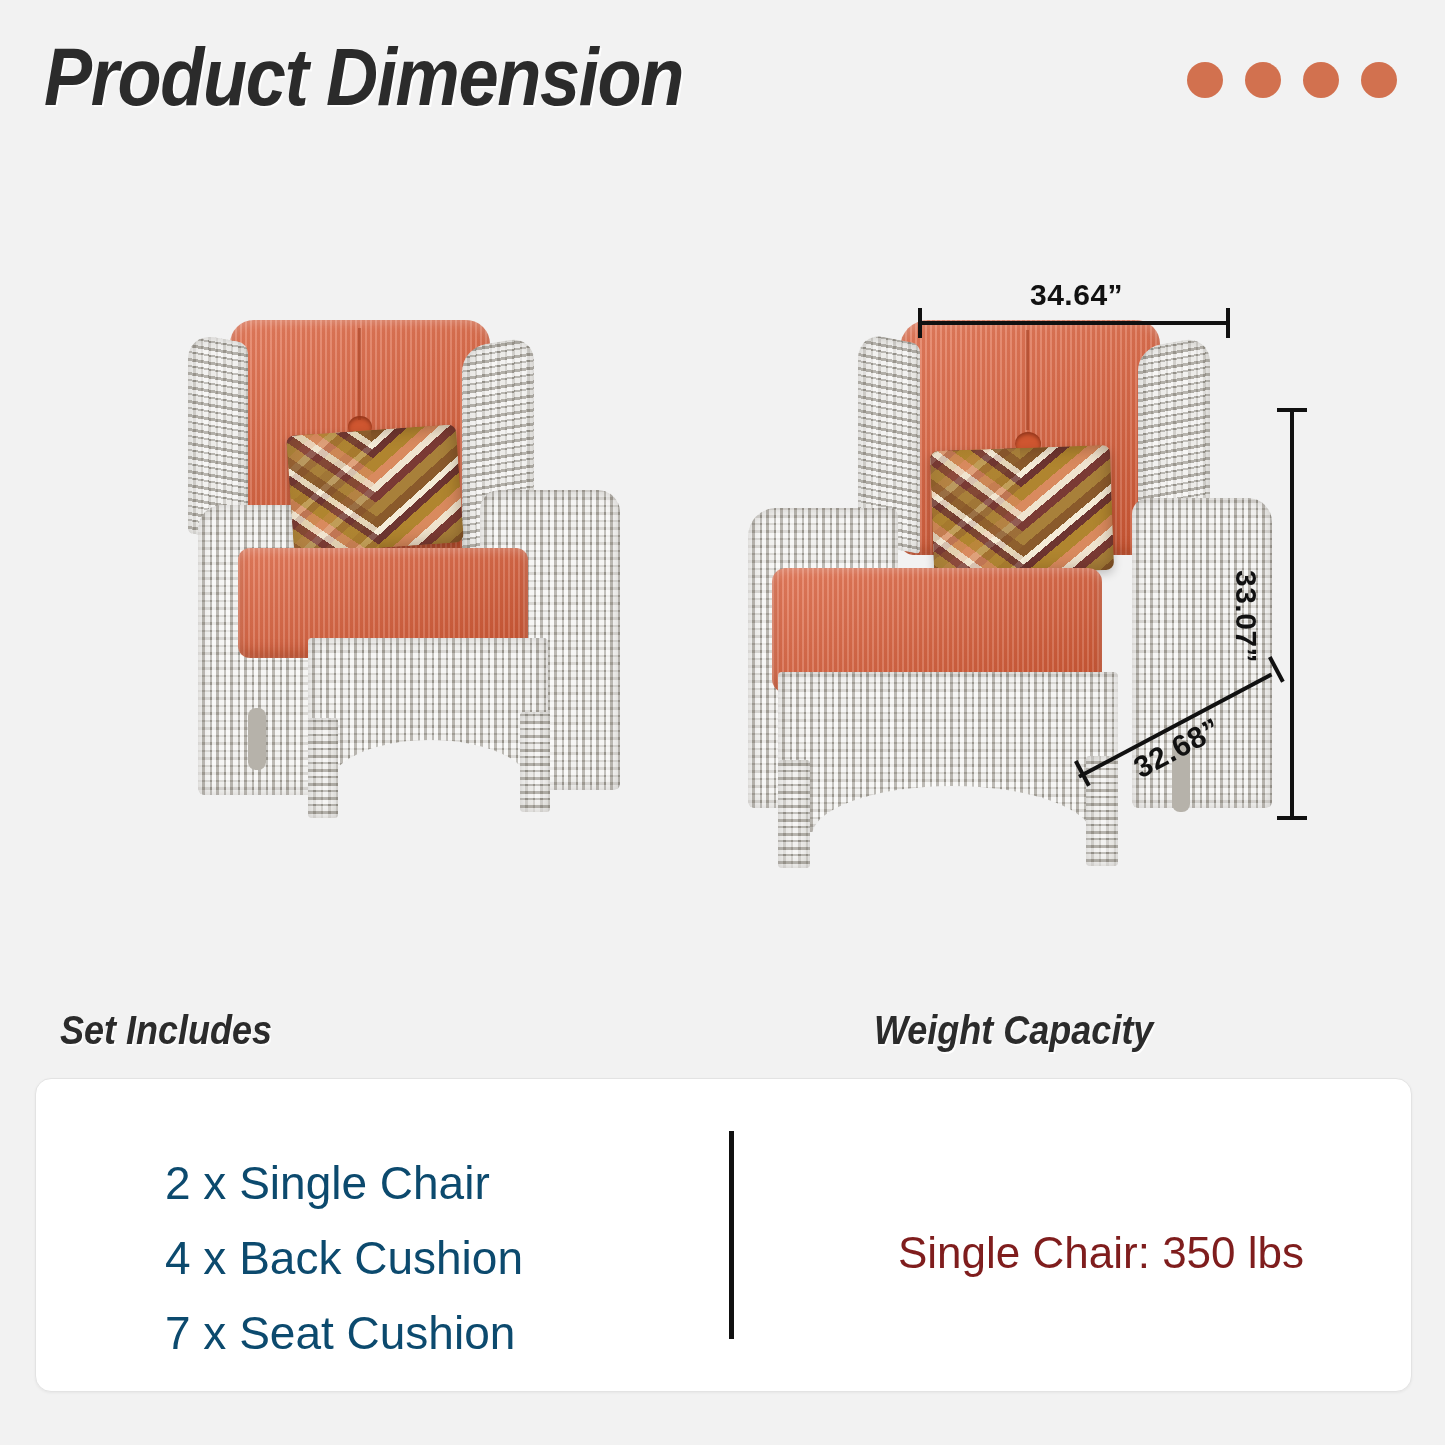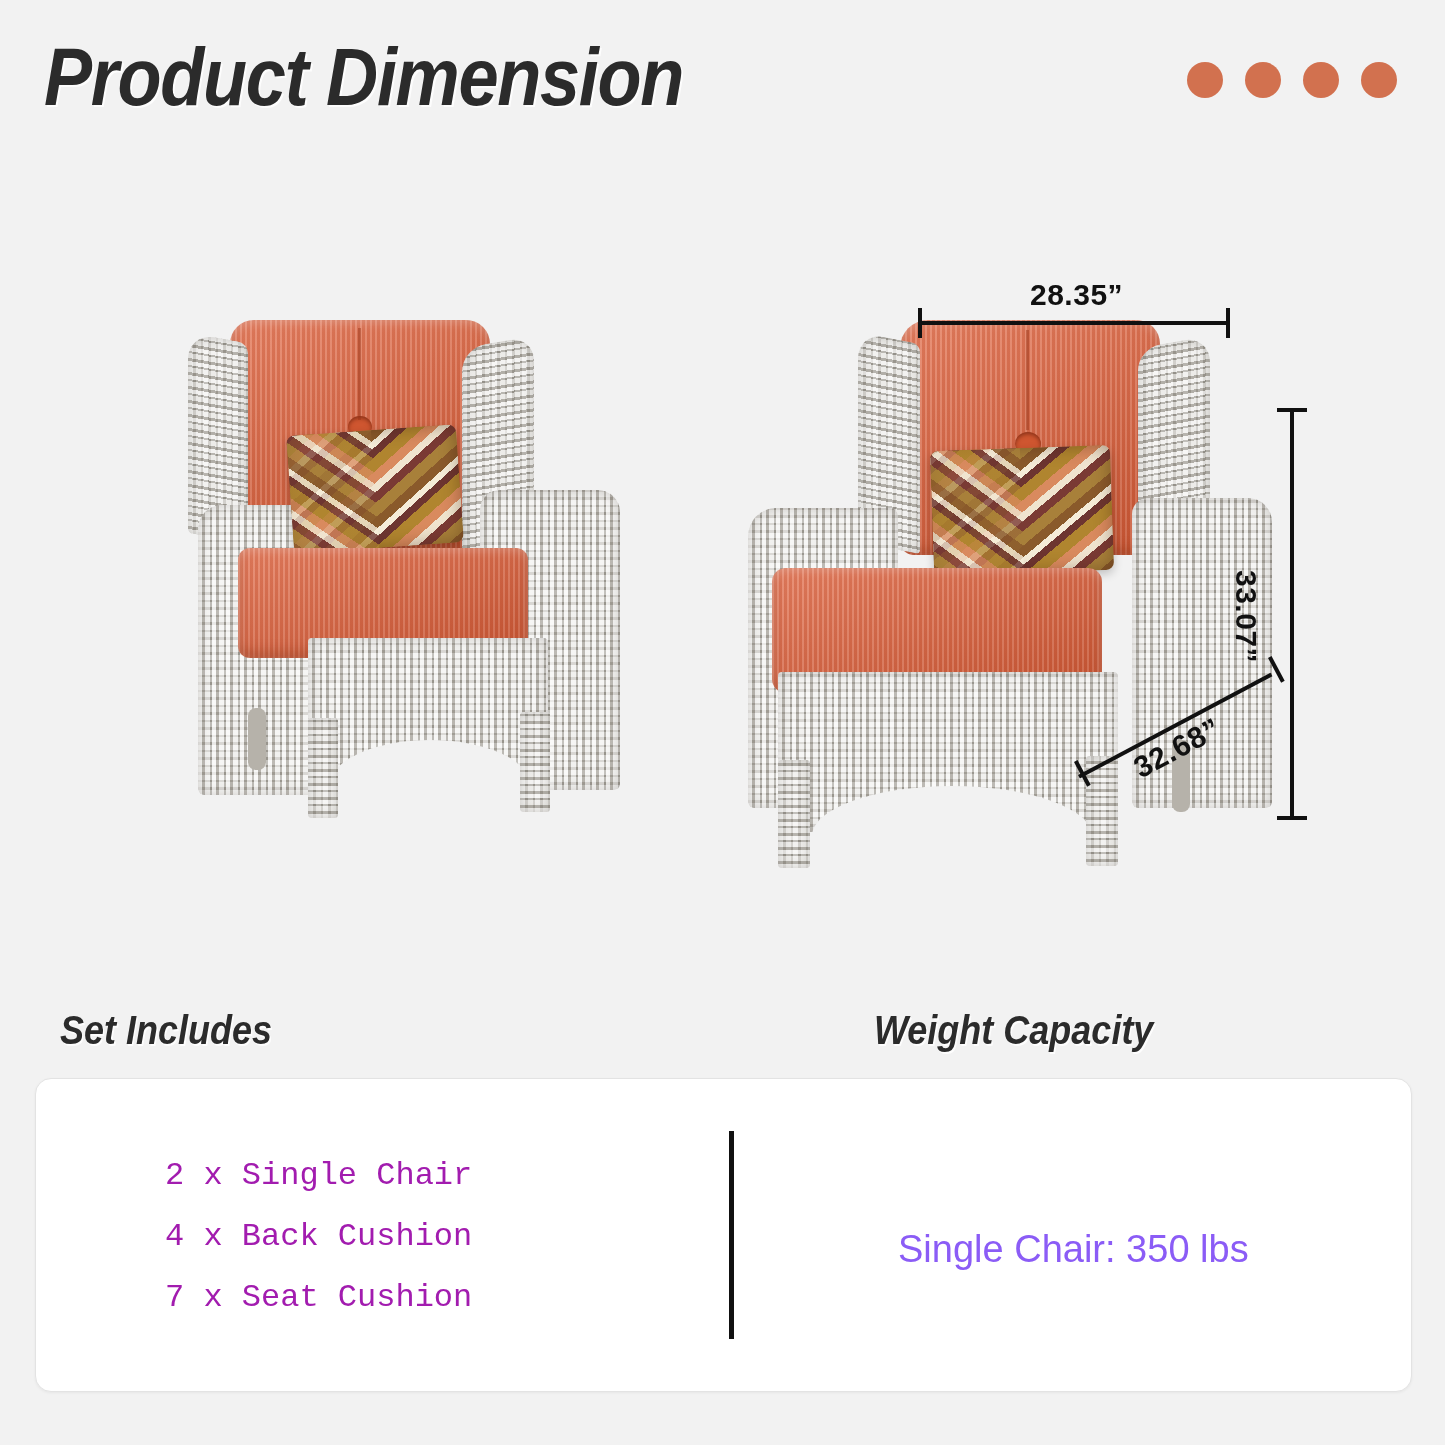--- a/index.html
+++ b/index.html
@@ -108,26 +108,26 @@
     box-shadow:0 1px 3px rgba(0,0,0,.05);
   }
   .card-divider{
     position:absolute;
     left:729px; top:1131px;
     width:5px; height:208px;
     background:#111;
   }
   .includes{position:absolute; left:165px; top:1160px;}
   .inc-item{
-    font-size:32px; color:#a21caf; line-height:1;
-    margin-bottom:29px; white-space:nowrap;font-family:Liberation Mono, monospace;
+    font-size:46px; color:#0c4a6e; line-height:1;
+    margin-bottom:29px; white-space:nowrap;
   }
   .capacity{
     position:absolute; left:898px; top:1228px;
-    font-size:38px; color:#8b5cf6; white-space:nowrap;
+    font-size:44px; color:#7f1d1d; white-space:nowrap;
   }
   .footnote{
     position:absolute; right:42px; bottom:12px;
     font-size:20px; color:#3a3a3a; white-space:nowrap;
   }
 </style>
 </head>
 <body>
 
 <div class="page">
@@ -192,21 +192,21 @@
 
       <div class="wicker-v" style="position:absolute;left:58px;top:440px;width:32px;height:108px;border-radius:3px;"></div>
       <div class="wicker-v" style="position:absolute;left:366px;top:436px;width:32px;height:110px;border-radius:3px;"></div>
       <div style="position:absolute;left:452px;top:420px;width:18px;height:72px;background:#b6b2aa;border-radius:8px;"></div>
     </div>
 
     <div>
       <div class="dim-line" style="left:918px; top:151px; width:312px; height:4px;"></div>
       <div class="dim-cap" style="left:918px; top:138px; width:4px; height:30px;"></div>
       <div class="dim-cap" style="left:1226px; top:138px; width:4px; height:30px;"></div>
-      <div class="dim-label" style="left:1030px; top:108px;">28.35”</div>
+      <div class="dim-label" style="left:1030px; top:108px;">34.64”</div>
     </div>
 
     <div>
       <div class="dim-line" style="left:1290px; top:240px; width:4px; height:410px;"></div>
       <div class="dim-cap" style="left:1277px; top:238px; width:30px; height:4px;"></div>
       <div class="dim-cap" style="left:1277px; top:646px; width:30px; height:4px;"></div>
       <div class="dim-label" style="left:1263px; top:400px; transform:rotate(90deg); transform-origin:left top;">33.07”</div>
     </div>
 
     <div>

